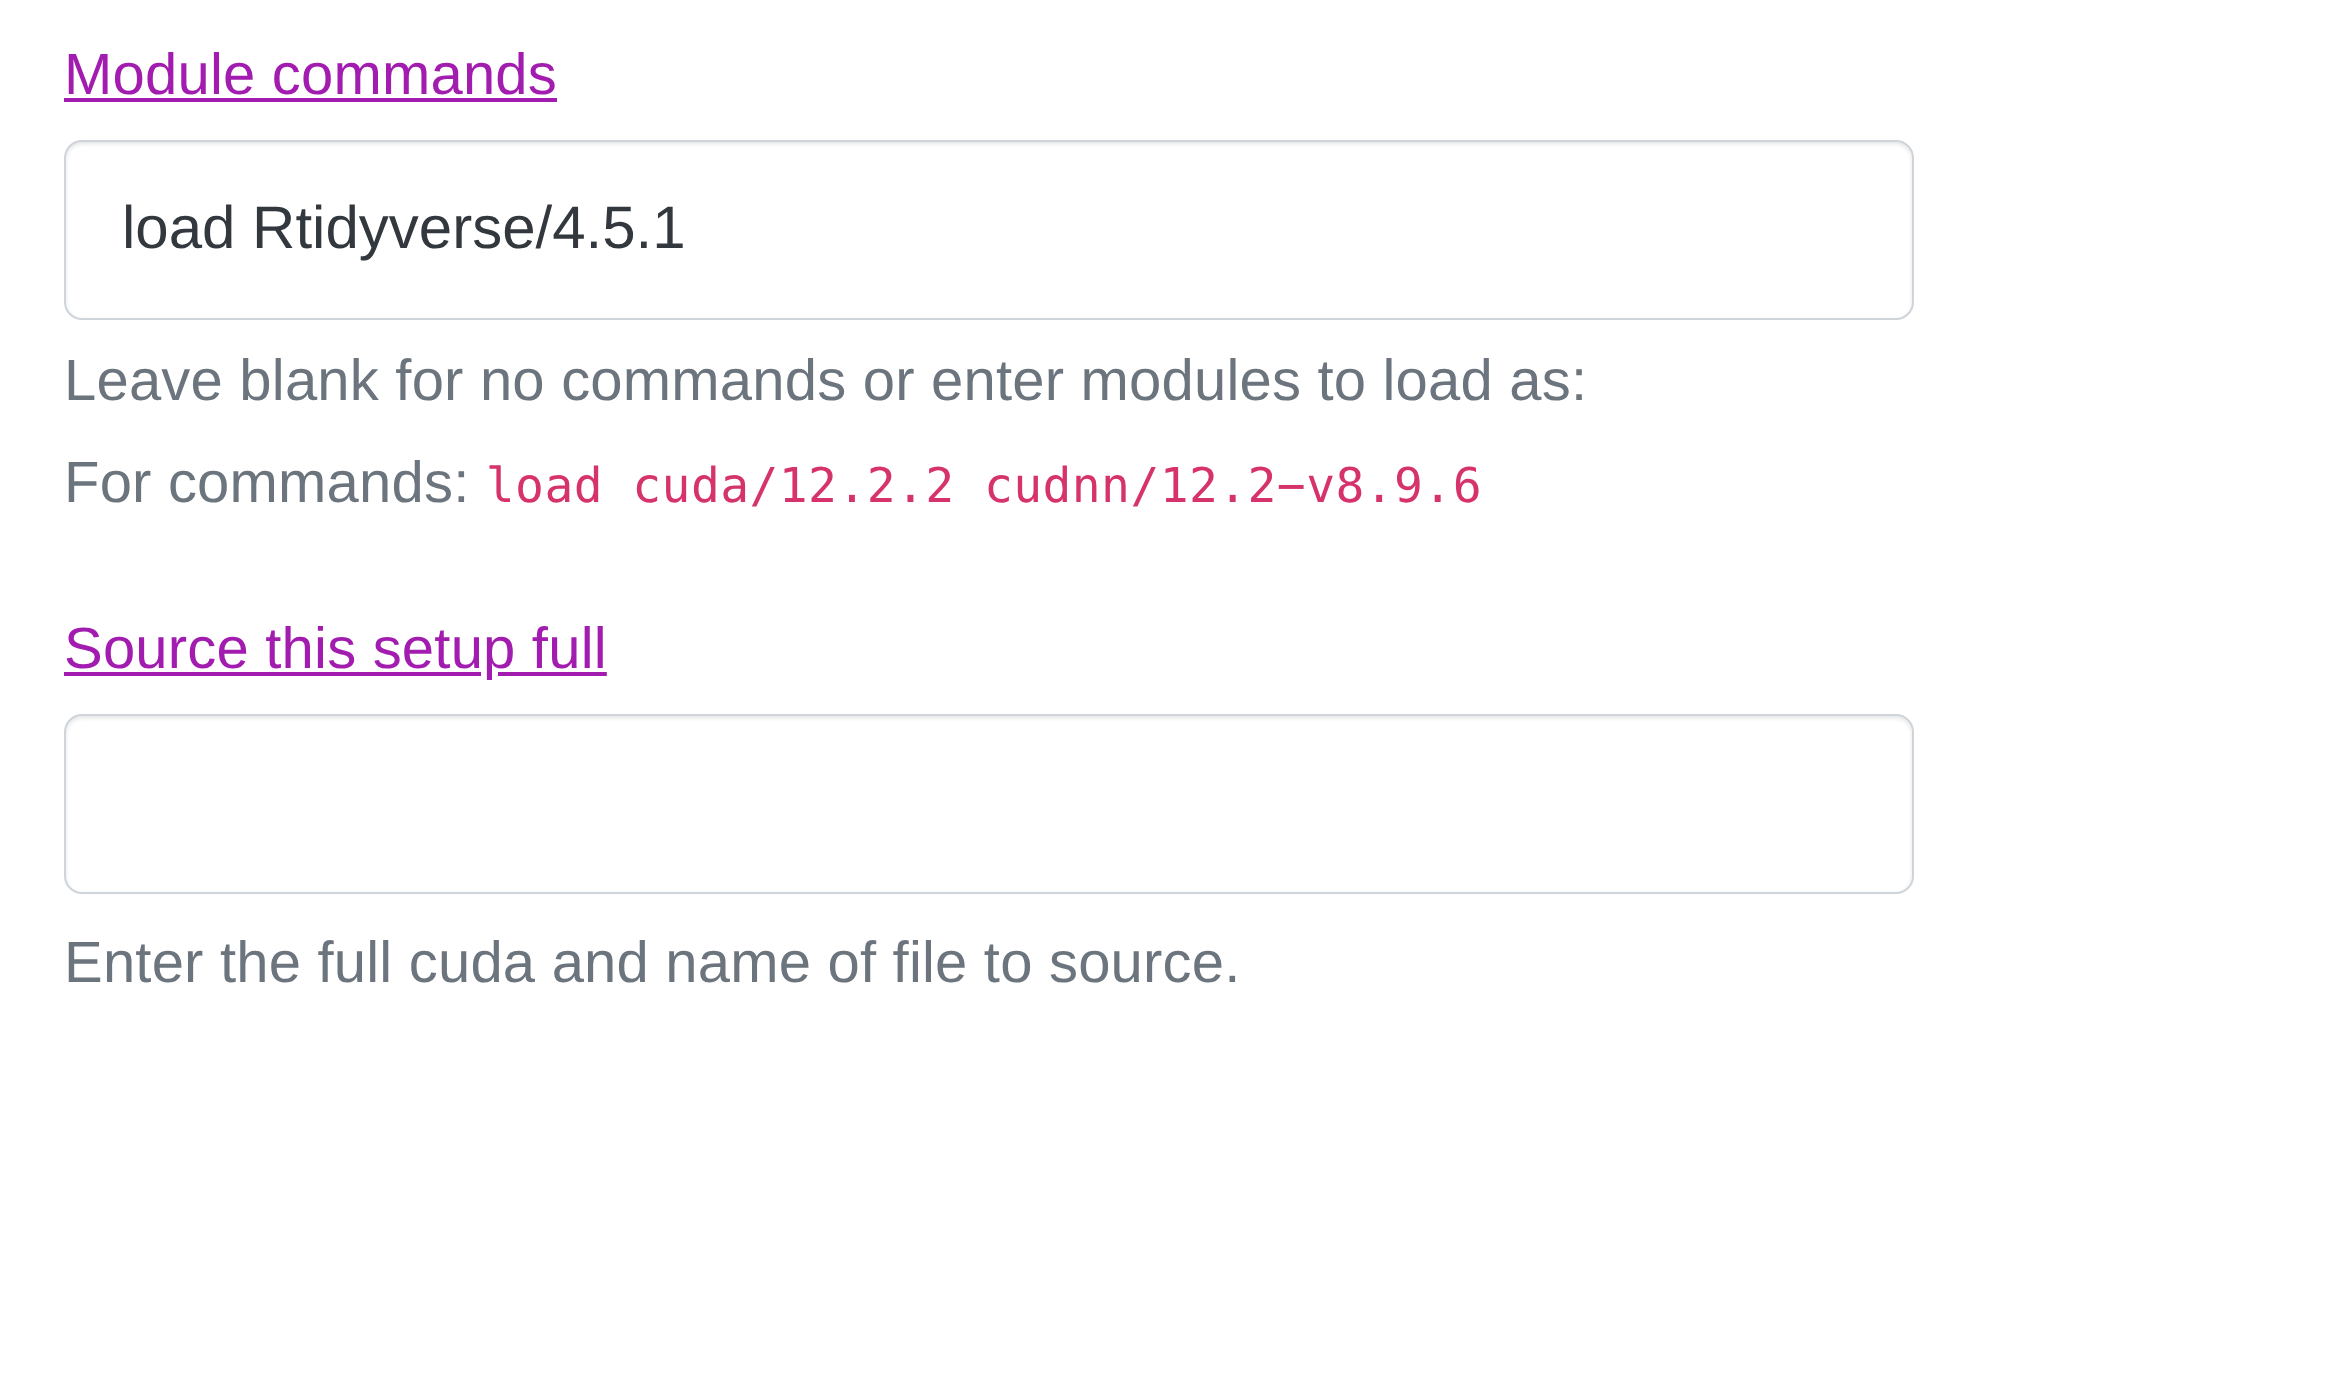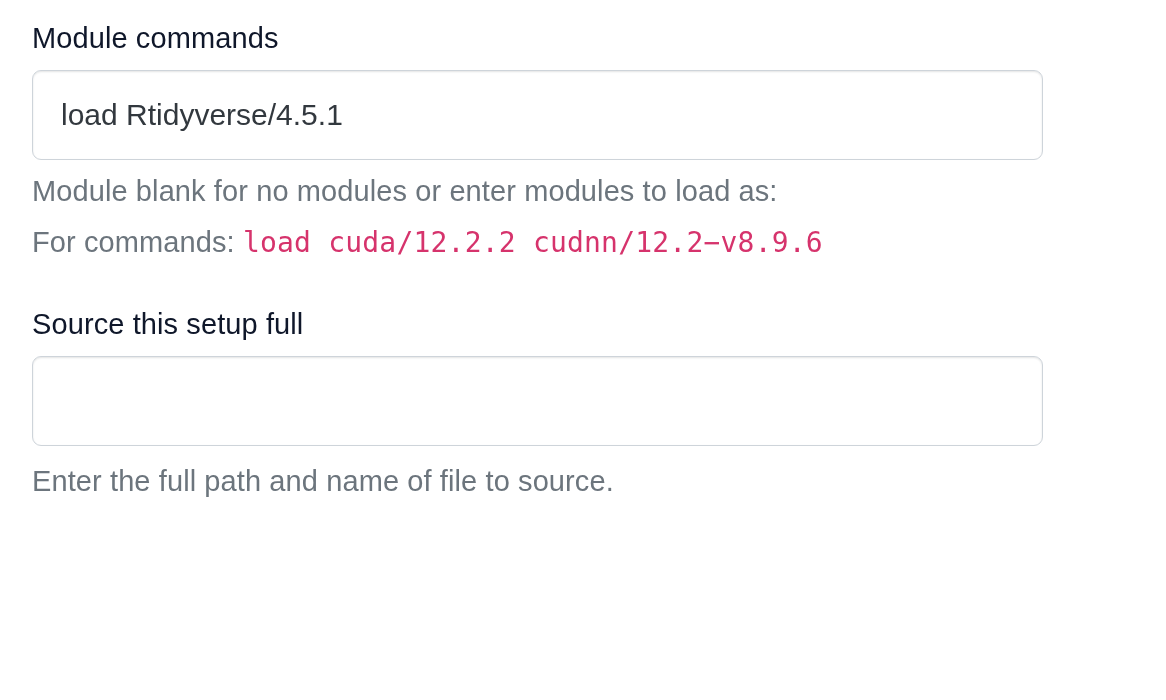--- a/index.html
+++ b/index.html
@@ -24,31 +24,32 @@
   }
 
   .form-group {
     margin: 0;
   }
 
   .field-label {
     display: block;
     font-size: 29px;
     line-height: 40px;
-    color: #0f172a;
+    color: #a21caf;
     font-weight: 400;
     letter-spacing: 0.1px;
     margin: 0 0 12px 0;
     white-space: nowrap;
+    text-decoration: underline;
   }
 
   .text-input {
     box-sizing: border-box;
     display: block;
-    width: 1011px;
+    width: 925px;
     height: 90px;
     padding: 0 28px;
     font-family: "Liberation Sans", sans-serif;
     font-size: 30px;
     line-height: 88px;
     color: #32383e;
     background-color: #ffffff;
     background-clip: padding-box;
     border: 1px solid #ced4da;
     border-radius: 9px;
@@ -69,21 +70,21 @@
     font-size: 29px;
     line-height: 51px;
     color: #6c757d;
     letter-spacing: 0.1px;
     white-space: nowrap;
     margin: 0;
   }
 
   .code-inline {
     font-family: "DejaVu Sans Mono", "Liberation Mono", monospace;
-    font-size: 28px;
+    font-size: 24px;
     color: #d6336c;
     letter-spacing: 0.2px;
   }
 
   .section-gap {
     height: 36px;
   }
 
   .trailing-help {
     margin-top: 10px;
@@ -93,30 +94,30 @@
 <body>
 
 <div class="form-page">
 
   <div class="form-group">
     <label class="field-label">Module commands</label>
 
     <input class="text-input" type="text" value="load Rtidyverse/4.5.1" style="">
 
     <div class="help-block">
-      <div class="help-line">Module blank for no modules or enter modules to load as:</div>
+      <div class="help-line">Leave blank for no commands or enter modules to load as:</div>
       <div class="help-line"><span>For commands: </span><span class="code-inline">load cuda/12.2.2 cudnn/12.2−v8.9.6</span></div>
     </div>
   </div>
 
   <div class="section-gap"></div>
 
   <div class="form-group">
     <label class="field-label">Source this setup full</label>
 
     <input class="text-input" type="text" value="" style="">
 
     <div class="help-block trailing-help">
-      <div class="help-line">Enter the full path and name of file to source.</div>
+      <div class="help-line">Enter the full cuda and name of file to source.</div>
     </div>
   </div>
 
 </div>
 
 </body></html>

